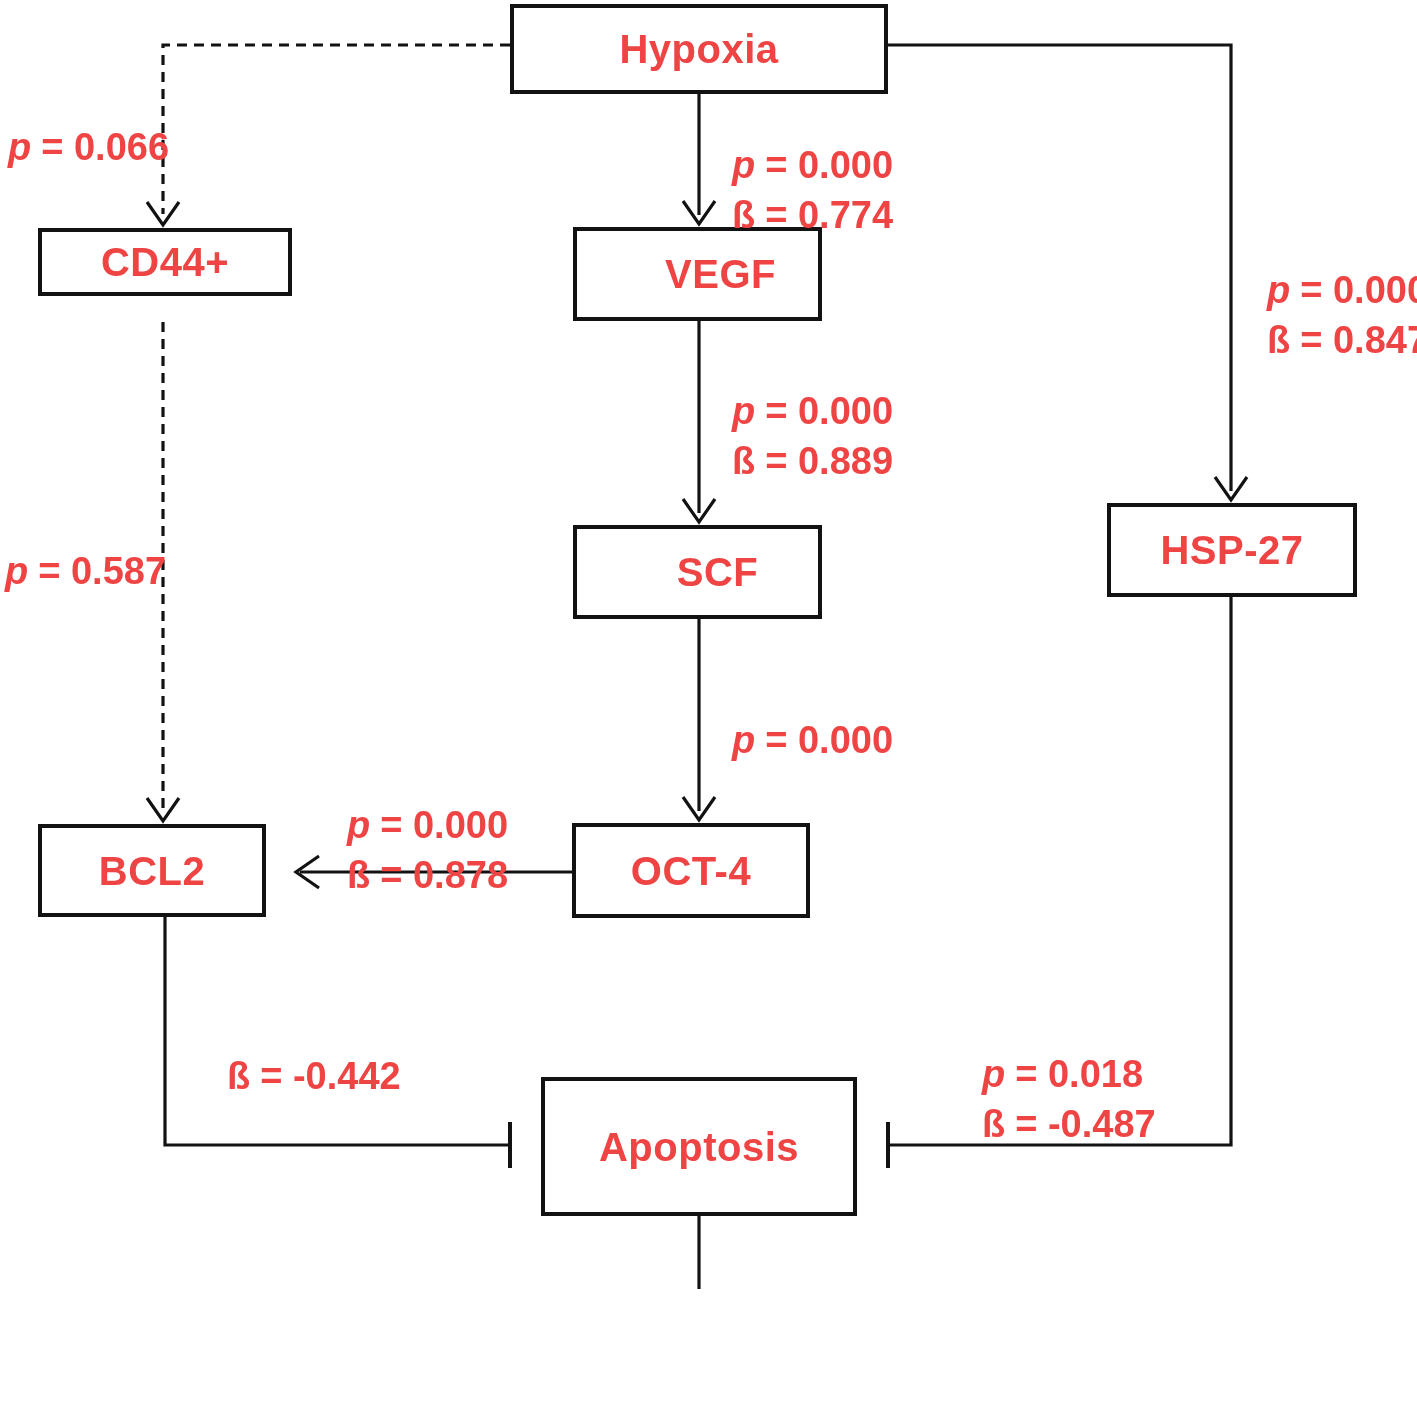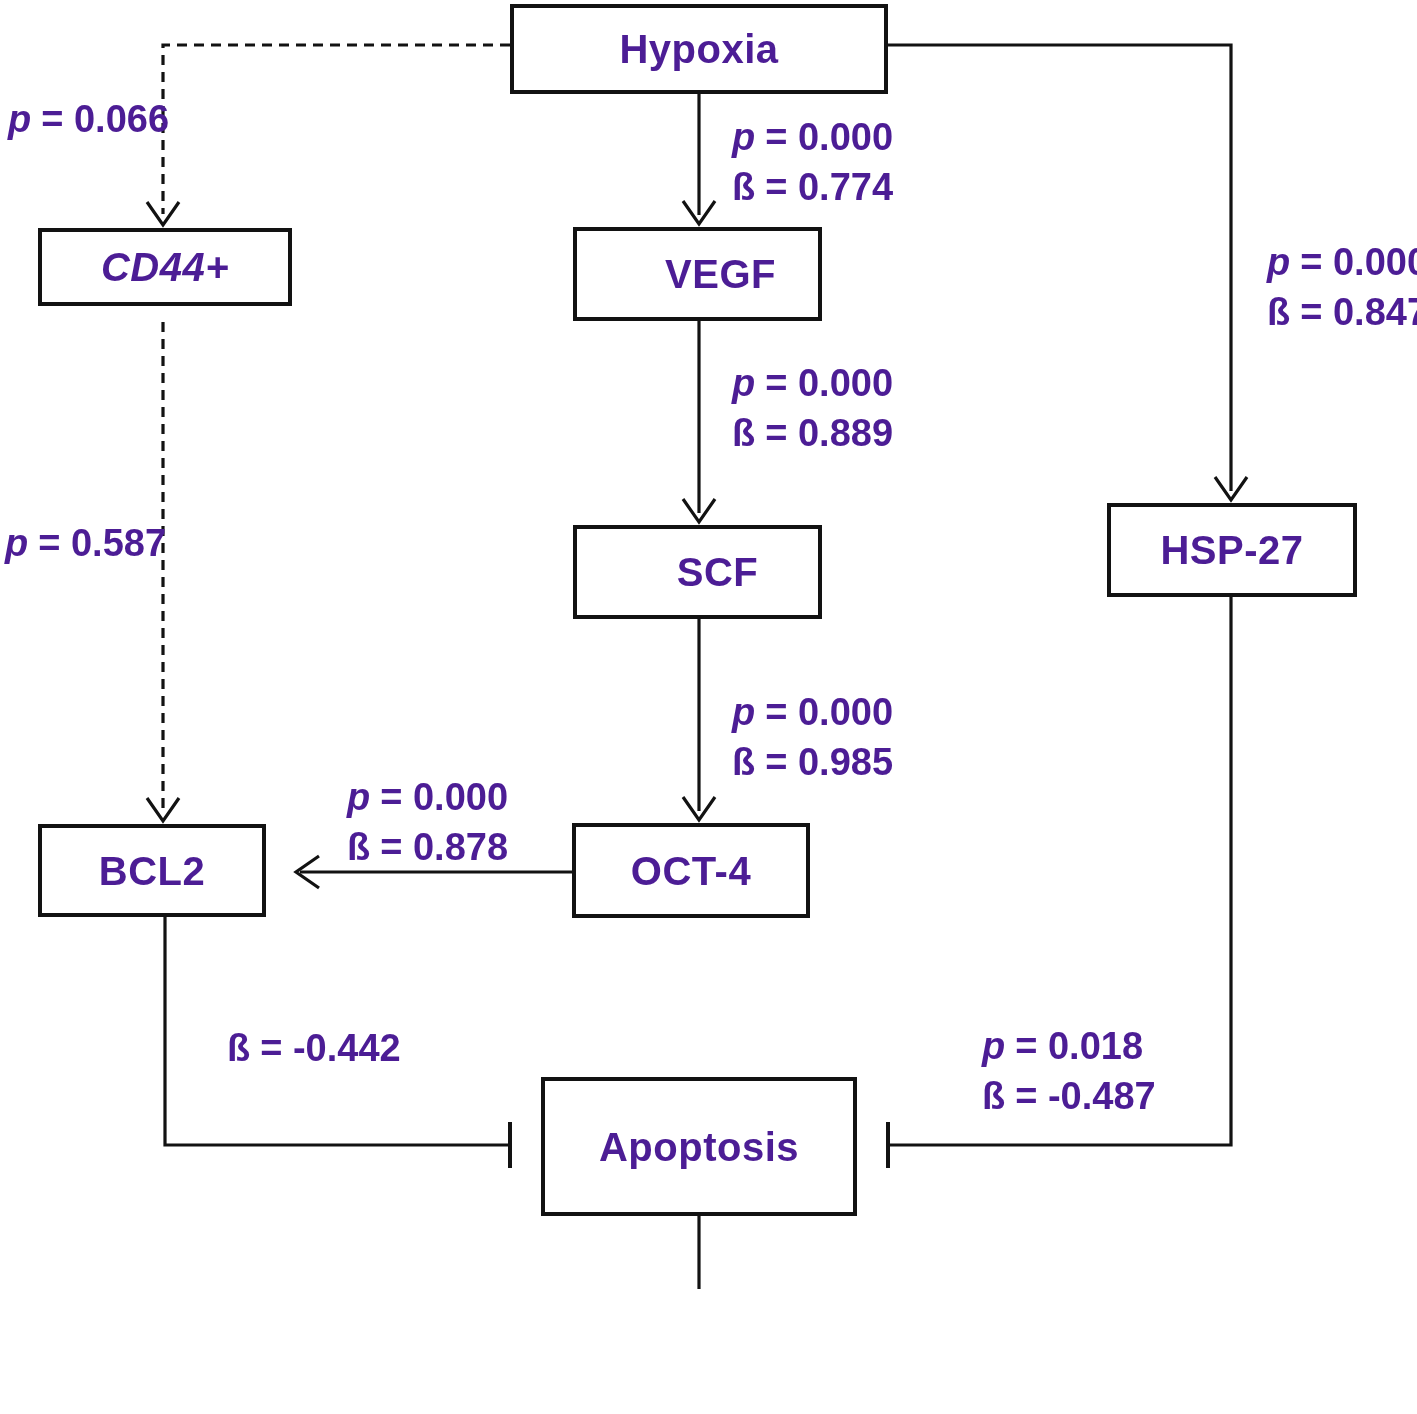--- a/index.html
+++ b/index.html
@@ -2,21 +2,21 @@
 <html><head>
 <meta charset="utf-8">
 <style>
   html, body { margin: 0; padding: 0; background: #ffffff; }
   #figure {
     position: relative;
     width: 1417px;
     height: 1414px;
     background: #ffffff;
     font-family: "Liberation Sans", sans-serif;
-    color: #4c1d95;
+    color: #ef4444;
     overflow: hidden;
   }
   #connectors {
     position: absolute;
     left: 0; top: 0;
     width: 1417px; height: 1414px;
   }
   #connectors path {
     fill: none;
     stroke: #121212;
@@ -40,20 +40,21 @@
     text-align: center;
   }
   .node.italic { font-style: italic; }
   .node .nl { line-height: 54px; }
   .stat {
     position: absolute;
     font-size: 38px;
     font-weight: bold;
     line-height: 50px;
     white-space: nowrap;
+    margin-top: 28px;
   }
   .stat .v { display: inline-block; margin-right: 10px; }
   .stat .v.it { font-style: italic; }
   .stat .line { display: block; }
 </style>
 </head>
 <body>
 
 <div id="figure">
 
@@ -86,21 +87,21 @@
     <path class="box-entry" d="M1231,597 V1145 H891"></path>
     <path class="tbar" d="M888,1122 V1168"></path>
 
     <path d="M699,1216 V1289"></path>
   </svg>
 
   <div class="node" style="left:510px; top:4px;  width:378px; height:90px;">
     <span class="nl">Hypoxia</span>
   </div>
 
-  <div class="node" style="left:38px; top:228px; width:254px; height:78px;font-style:italic;">
+  <div class="node" style="left:38px; top:228px; width:254px; height:68px;">
     <span class="nl">CD44+</span>
   </div>
 
   <div class="node" style="left:573px; top:227px; width:249px; height:94px;padding-left:46px;">
     <span class="nl">VEGF</span>
   </div>
 
   <div class="node" style="left:1107px; top:503px; width:250px; height:94px;">
     <span class="nl">HSP-27</span>
   </div>
@@ -140,21 +141,20 @@
     <span class="line"><span class="v it">p</span><span>= 0.000</span></span>
     <span class="line"><span class="v">ß</span><span>= 0.889</span></span>
   </div>
 
   <div class="stat" style="left:5px; top:518px;">
     <span class="line"><span class="v it">p</span><span>= 0.587</span></span>
   </div>
 
   <div class="stat" style="left:732px; top:687px;">
     <span class="line"><span class="v it">p</span><span>= 0.000</span></span>
-    <span class="line"><span class="v">ß</span><span>= 0.985</span></span>
   </div>
 
   <div class="stat" style="left:347px; top:772px;">
     <span class="line"><span class="v it">p</span><span>= 0.000</span></span>
     <span class="line"><span class="v">ß</span><span>= 0.878</span></span>
   </div>
 
   <div class="stat" style="left:227px; top:1023px;">
     <span class="line"><span class="v">ß</span><span>= -0.442</span></span>
   </div>

